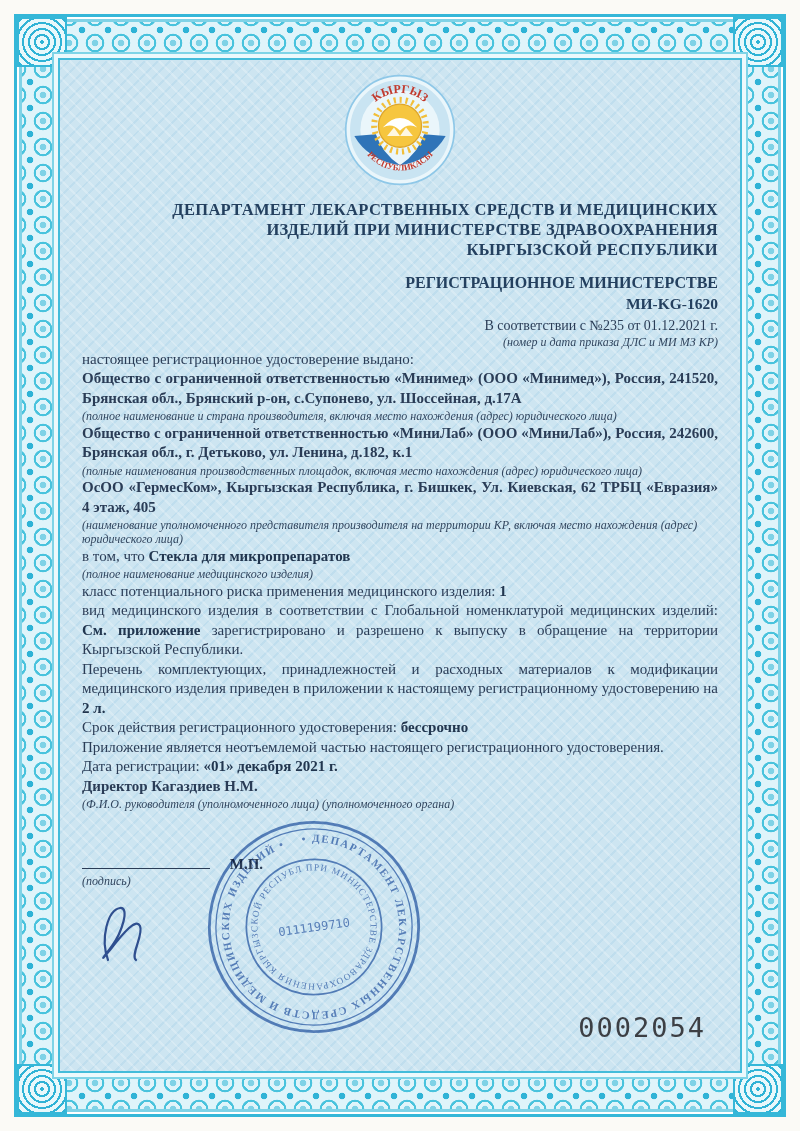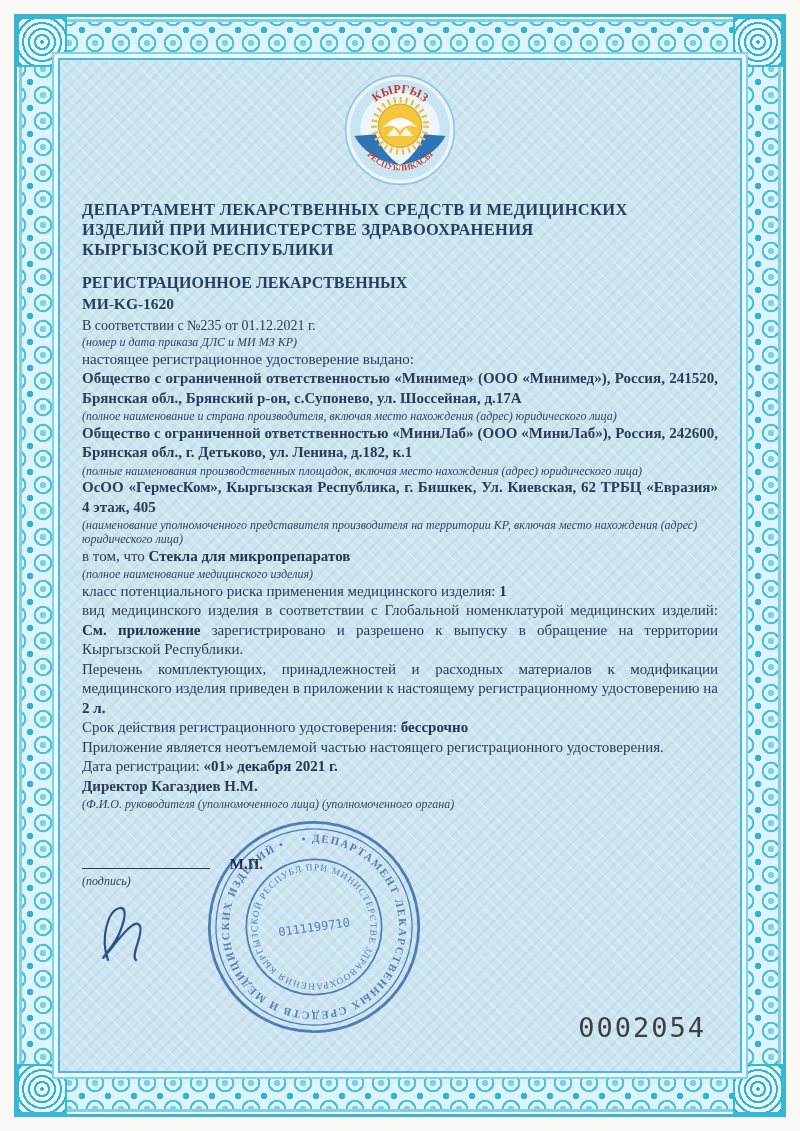--- a/index.html
+++ b/index.html
@@ -34,21 +34,21 @@
     position:absolute;inset:58px;
     background-color:#cde5f1;
     background-image:
       repeating-linear-gradient(45deg, rgba(255,255,255,.22) 0 2px, transparent 2px 9px),
       repeating-linear-gradient(-45deg, rgba(150,200,228,.25) 0 2px, transparent 2px 9px);
     border:2px solid #44bcda;
     box-shadow:0 0 0 4px rgba(255,255,255,.85), 0 0 0 6px #7fd4e7;
     padding:4px 22px;box-sizing:border-box;
   }
 
-  .center{text-align:left;}
+  .center{text-align:right;}
   .emblem-wrap{text-align:center;margin-top:10px;}
   .h-dept{font-weight:bold;font-size:16.5px;line-height:1.22;letter-spacing:.3px;margin:10px 0 0;color:#24405f;}
   .h-doctype{font-weight:bold;font-size:16px;margin:14px 0 0;color:#24405f;}
   .h-number{font-weight:bold;font-size:15.5px;margin:3px 0 0;color:#24405f;}
   .accordance{font-size:14px;margin:5px 0 0;}
   .cap{font-size:12px;font-style:italic;line-height:1.2;margin:1px 0 0;color:#32465f;}
   p.body{font-size:15px;line-height:1.3;margin:0;text-align:justify;}
   p.bold{font-weight:bold;}.mt10{margin-top:10px}.mt14{margin-top:14px}.mt16{margin-top:16px}
   .mt18{margin-top:18px}.mt20{margin-top:20px}
   b{color:#22364f;}
@@ -102,21 +102,21 @@
         </text>
       </svg>
     </div>
 
     <div class="h-dept center">
       <div>ДЕПАРТАМЕНТ ЛЕКАРСТВЕННЫХ СРЕДСТВ И МЕДИЦИНСКИХ</div>
       <div>ИЗДЕЛИЙ ПРИ МИНИСТЕРСТВЕ ЗДРАВООХРАНЕНИЯ</div>
       <div>КЫРГЫЗСКОЙ РЕСПУБЛИКИ</div>
     </div>
 
-    <div class="h-doctype center">РЕГИСТРАЦИОННОЕ ЛЕКАРСТВЕННЫХ</div>
+    <div class="h-doctype center">РЕГИСТРАЦИОННОЕ МИНИСТЕРСТВЕ</div>
     <div class="h-number center">МИ-KG-1620</div>
     <div class="accordance center">В соответствии с №235 от 01.12.2021 г.</div>
     <div class="cap center">(номер и дата приказа ДЛС и МИ МЗ КР)</div>
 
     <p class="body mt18">настоящее регистрационное удостоверение выдано:</p>
 
     <p class="body bold mt10">Общество с ограниченной ответственностью «Минимед» (ООО «Минимед»), Россия, 241520, Брянская обл., Брянский р-он, с.Супонево, ул. Шоссейная, д.17А</p>
     <div class="cap">(полное наименование и страна производителя, включая место нахождения (адрес) юридического лица)</div>
 
     <p class="body bold mt10">Общество с ограниченной ответственностью «МиниЛаб» (ООО «МиниЛаб»), Россия, 242600, Брянская обл., г. Детьково, ул. Ленина, д.182, к.1</p>

